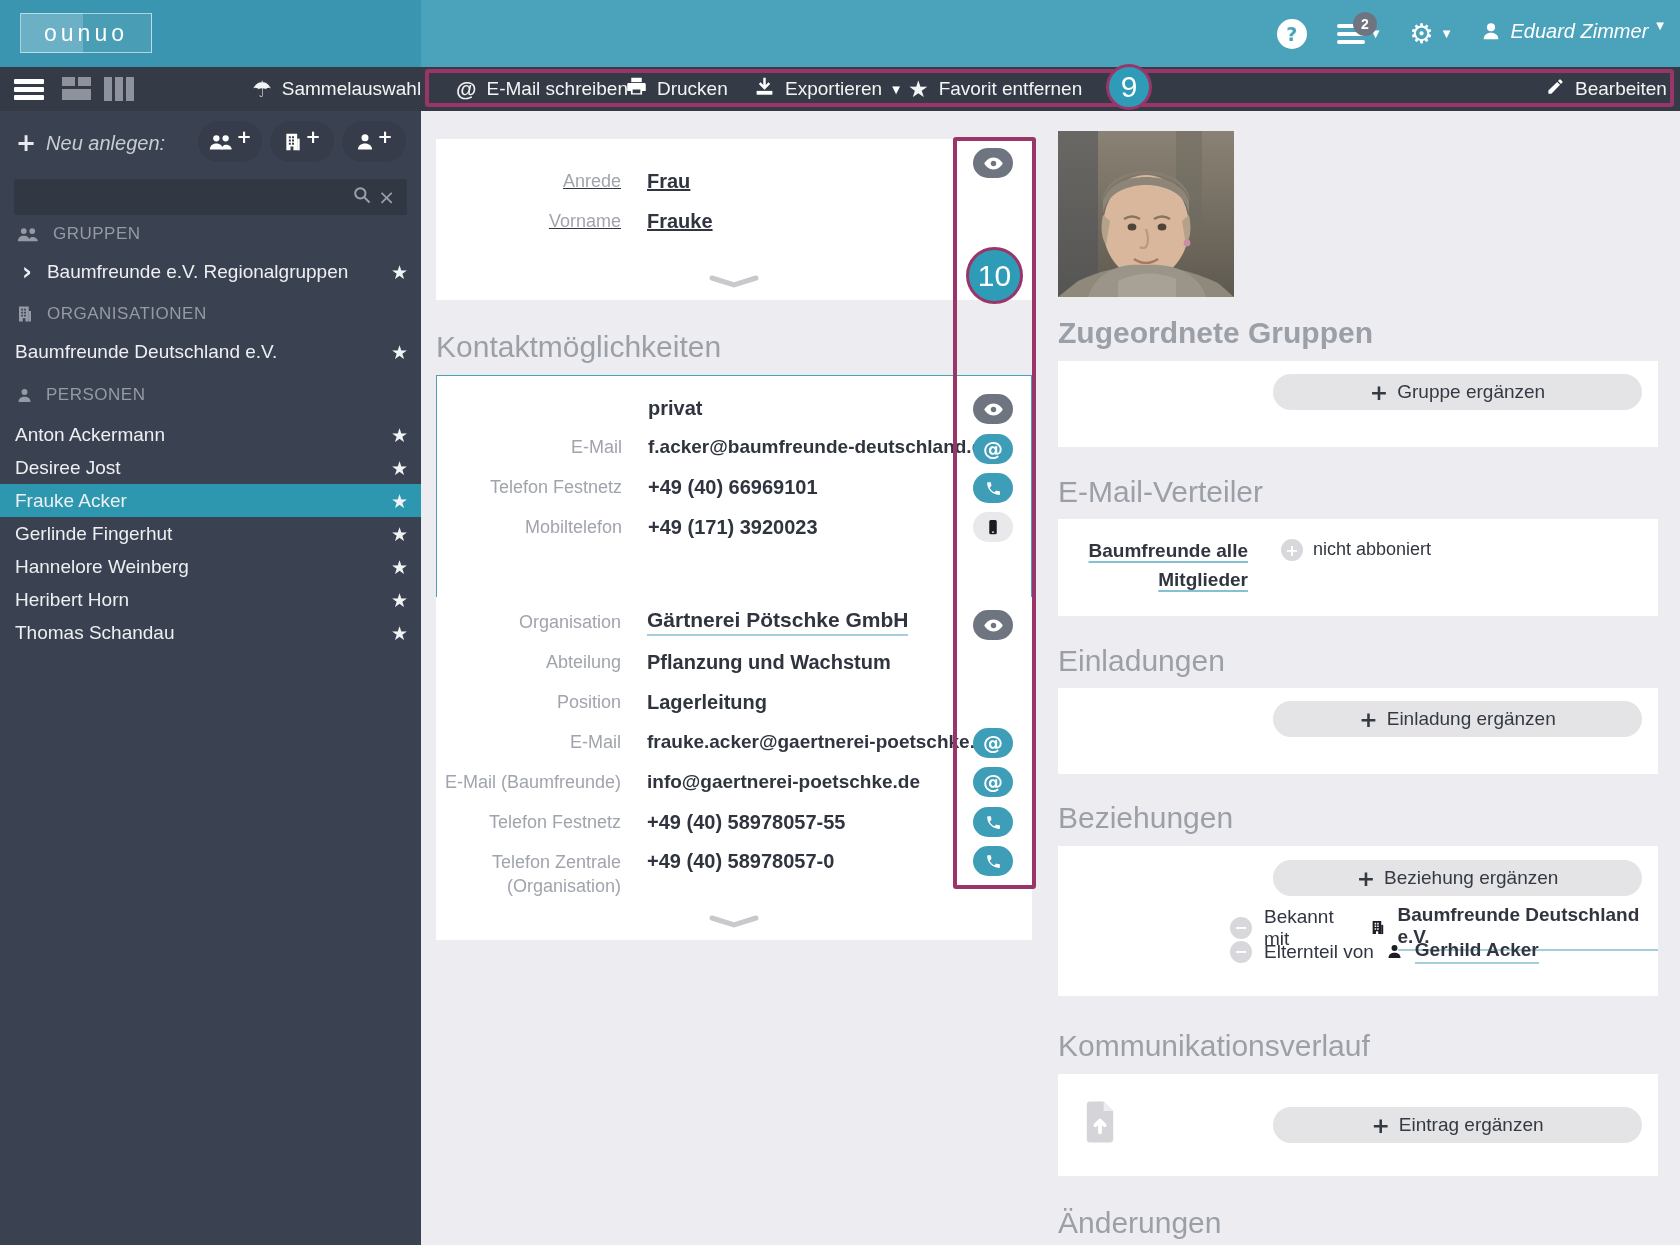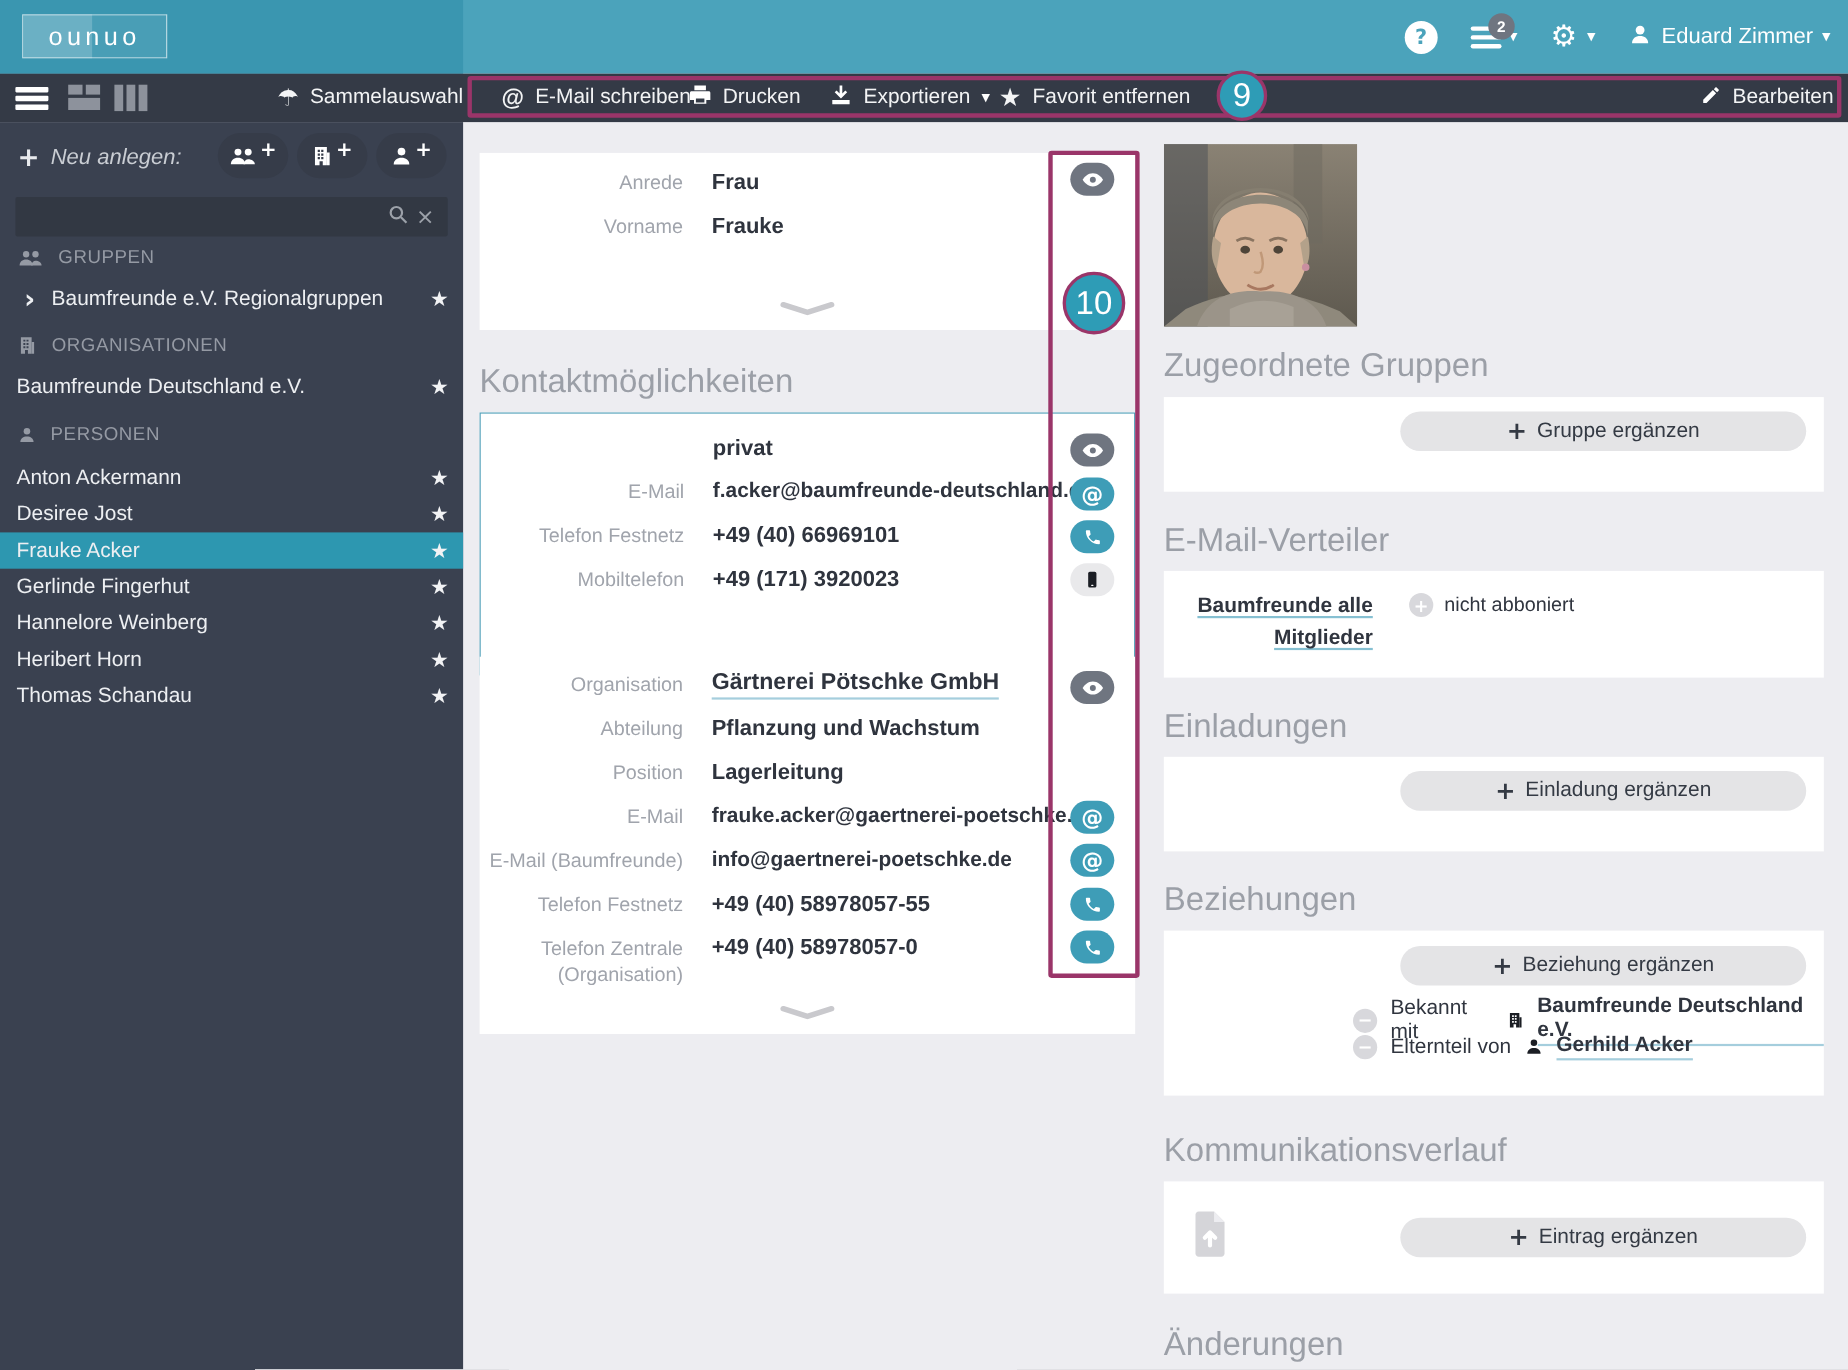--- a/index.html
+++ b/index.html
@@ -15,21 +15,21 @@
     background:linear-gradient(90deg,rgba(255,255,255,.25) 0 48%,rgba(255,255,255,.08) 48% 100%);
     color:#fff;font-size:23px;letter-spacing:4px;display:flex;align-items:center;justify-content:center;}
   .top-icons{right:16px;top:0;height:67px;display:flex;align-items:center;gap:30px;color:#fff;}
   .help-circle{width:30px;height:30px;border-radius:50%;background:#fff;color:#4BA3BB;
     display:flex;align-items:center;justify-content:center;font-size:19px;font-weight:bold;}
   .menu-lines{position:relative;width:28px;height:20px;}
   .menu-lines i{display:block;height:4px;background:#fff;border-radius:2px;margin-bottom:4px;}
   .badge{position:absolute;right:-12px;top:-12px;width:24px;height:24px;border-radius:50%;
     background:#6F7580;color:#fff;font-size:14px;font-weight:bold;display:flex;align-items:center;justify-content:center;}
   .caret{font-size:10px;color:#fff;}
-  .user-wrap{display:flex;align-items:center;gap:8px;font-size:20px;color:#fff;}
+  .user-wrap{display:flex;gap:8px;font-size:20px;color:#fff;font-style:italic;}
 
   
   .subbar{left:0;top:67px;width:1680px;height:44px;background:#343A46;}
   .view-toggle{top:0;height:44px;display:flex;align-items:center;}
   .hamb i{display:block;width:30px;height:5px;background:#fff;border-radius:1px;margin:3px 0;}
   .tile-icon{width:30px;height:24px;position:relative;}
   .tile-icon i{position:absolute;background:#8D929C;}
   .col-icon{width:30px;height:24px;display:flex;gap:3px;}
   .col-icon i{width:8px;height:24px;background:#8D929C;}
   .bar-item{top:0;height:44px;display:flex;align-items:center;gap:10px;color:#F3F4F5;font-size:19px;white-space:nowrap;}
@@ -285,21 +285,21 @@
       <span class="txt">Heribert Horn</span>
         <span class="star glyph">★</span>
     </div>
     <div class="abs side-item" style="top:505px;">
       <span class="txt">Thomas Schandau</span>
         <span class="star glyph">★</span>
     </div>
   </div>
 
   <div class="abs card" style="left:436px;top:139px;width:596px;height:161px;">
-    <div style="padding-top:7px;">
+    <div style="padding-top:22px;text-decoration:underline;">
       <div class="hrow">
         <div class="flabel">Anrede</div>
         <div class="fvalue">Frau</div>
       </div>
       <div class="hrow">
         <div class="flabel">Vorname</div>
         <div class="fvalue">Frauke</div>
       </div>
     </div>
     <div class="abs chev-handle">
@@ -438,21 +438,21 @@
       <ellipse cx="74" cy="96" rx="4.4" ry="3.6" fill="#4E4438"></ellipse>
       <ellipse cx="104" cy="96" rx="4.4" ry="3.6" fill="#4E4438"></ellipse>
       <path d="M88 98 q4 12 0 18 q-3 2 -6 0" stroke="#C09878" stroke-width="2.2" fill="none"></path>
       <path d="M76 128 q12 8 24 0" stroke="#A87860" stroke-width="2.6" fill="none"></path>
       <circle cx="129" cy="112" r="3.4" fill="#C98FA0"></circle>
       <path d="M30 166 C40 138 64 132 88 134 C112 132 140 140 148 166 Z" fill="#9B9489"></path>
       <path d="M60 150 q28 -14 58 -2 l0 18 l-58 0 Z" fill="#A8A196"></path>
     </svg>
   </div>
 
-  <div class="abs sec-h" style="left:1058px;top:316px;">Zugeordnete Gruppen</div>
+  <div class="abs sec-h" style="left:1058px;top:316px;font-weight:bold;">Zugeordnete Gruppen</div>
   <div class="abs card rp-card" style="top:361px;height:86px;">
     <button class="add-btn" style="top:13px;">
       <span class="plus glyph">+</span>
       <span>Gruppe ergänzen</span>
     </button>
   </div>
 
   <div class="abs sec-h" style="left:1058px;top:475px;">E-Mail-Verteiler</div>
   <div class="abs card rp-card" style="top:519px;height:97px;">
     <div class="v-left">Baumfreunde alle Mitglieder</div>

